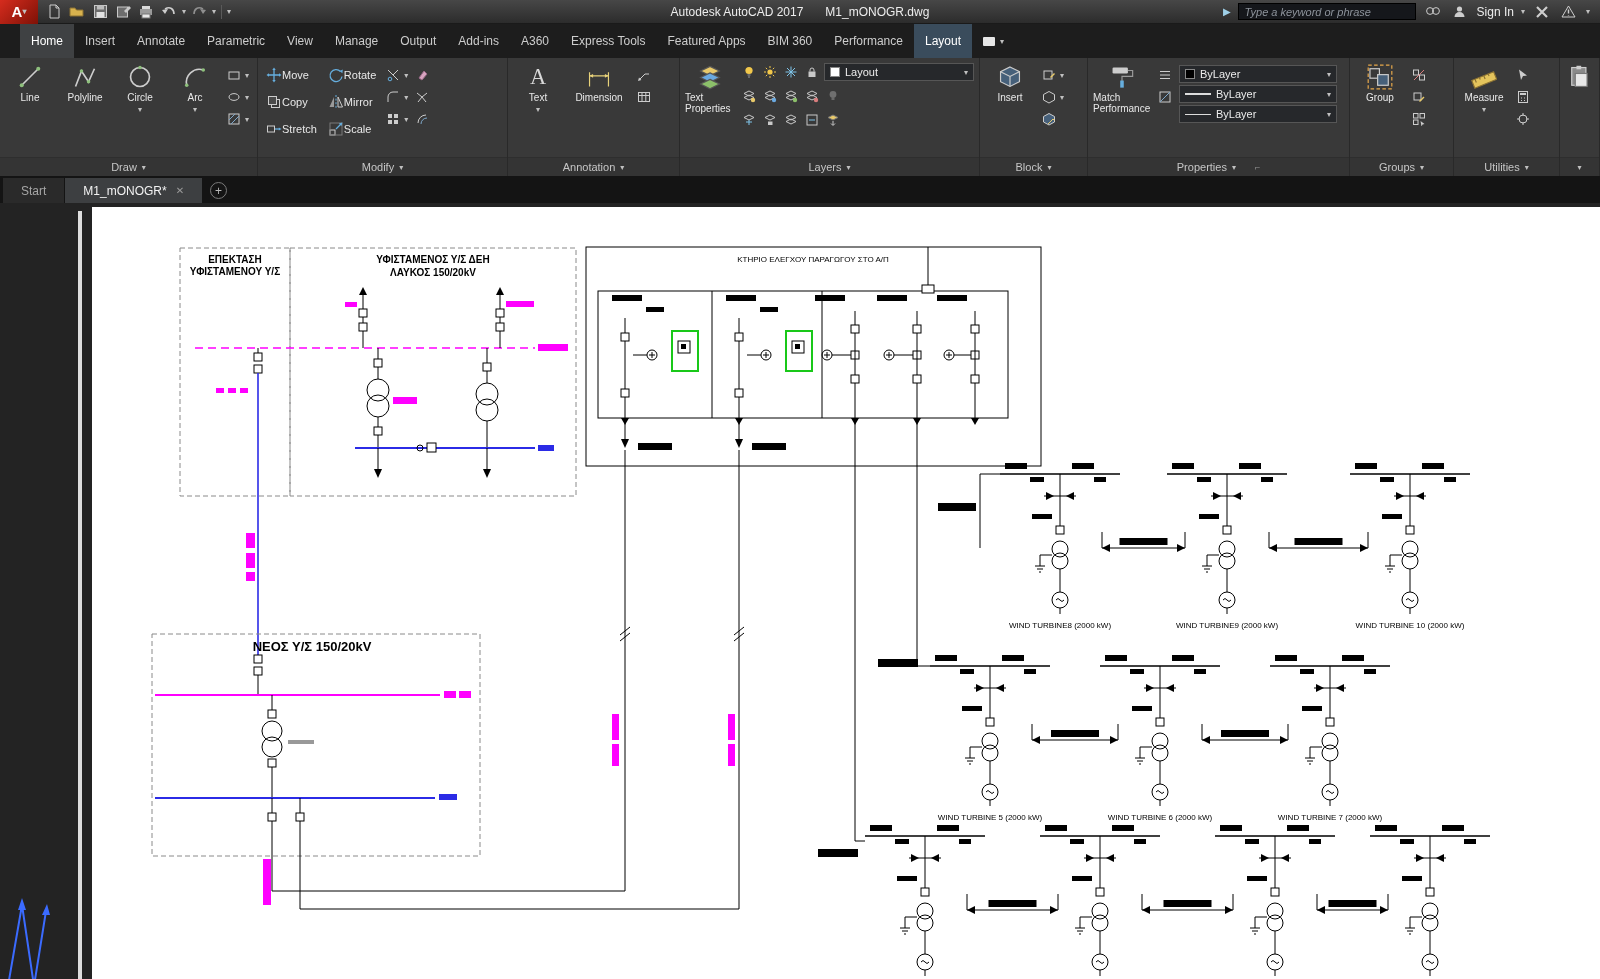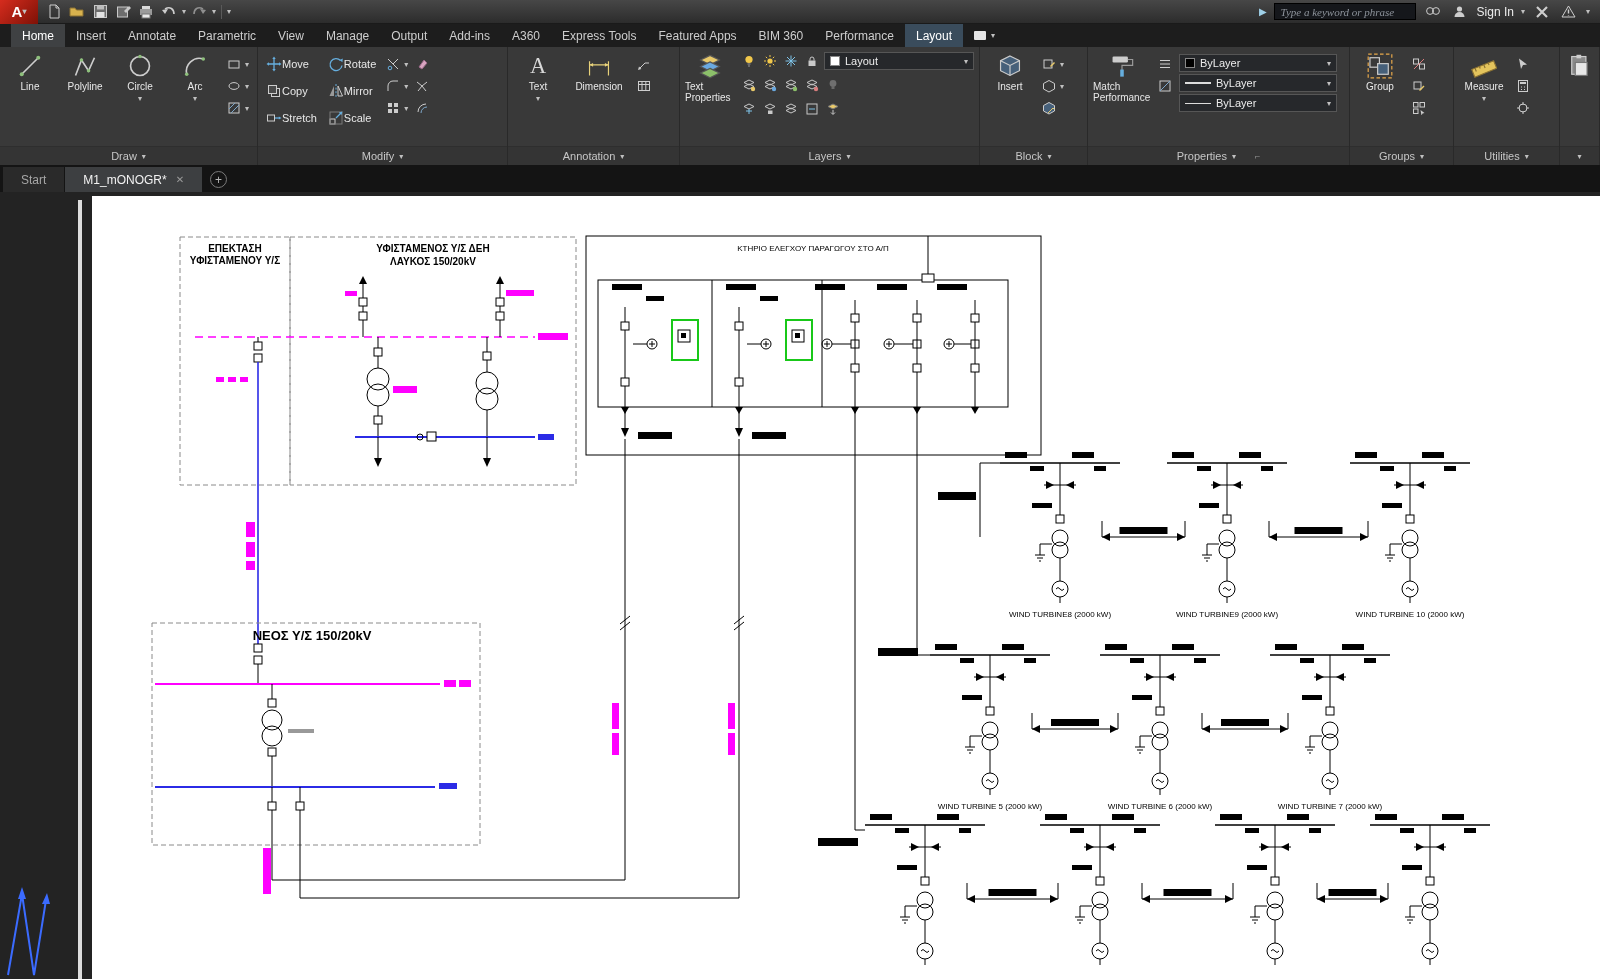--- a/index.html
+++ b/index.html
@@ -7,25 +7,25 @@
   
   .titlebar{height:24px;background:linear-gradient(#474747,#2c2c2c);display:flex;align-items:center;position:relative;color:#ddd;border-bottom:1px solid #1a1a1a}
   .logo{width:38px;height:24px;display:flex;align-items:center;justify-content:center;background:linear-gradient(135deg,#d62c1e,#7e1106);color:#fff;font-weight:bold;font-size:15px}
   .qat{display:flex;align-items:center;gap:3px;padding:0 6px}
   .qbtn{width:20px;height:20px;display:flex;align-items:center;justify-content:center}
   .tsep{width:1px;height:14px;background:#5a5a5a;margin:0 2px}
   .caret{font-size:8px;color:#c0c0c0}
   .title-center{position:absolute;left:0;right:0;text-align:center;font-size:12px;color:#ececec;pointer-events:none}
   .title-center .doc{margin-left:22px}
   .title-right{margin-left:auto;display:flex;align-items:center;gap:7px;padding-right:10px;z-index:2}
-  .search{width:142px;height:17px;background:#15171b;border:1px solid #000;color:#bbb;font-size:11px;font-style:italic;padding:0 6px;font-family:Liberation Serif, serif}
+  .search{width:178px;height:17px;background:#15171b;border:1px solid #000;color:#bbb;font-size:11px;font-style:italic;padding:0 6px;font-family:Liberation Sans, sans-serif}
   .search::placeholder{color:#8d939b;font-style:italic}
   .signin{font-size:12px;color:#ececec}
   
-  .tabbar{height:23px;background:#1d1d1d;display:flex;align-items:stretch;padding-left:11px}
+  .tabbar{height:34px;background:#1d1d1d;display:flex;align-items:stretch;padding-left:20px}
   .tab{display:flex;align-items:center;padding:0 11px;font-size:12px;color:#cdcdcd;white-space:nowrap}
   .tab--active{background:#3f4143;color:#fff}
   .tab--context{background:#3a4c5c;color:#fff}
   .ribtoggle{display:flex;align-items:center;gap:4px;padding:0 10px;color:#ccc}
   
   .ribbon{height:118px;background:#393939;display:flex;overflow:hidden}
   .panel{display:flex;flex-direction:column;border-right:1px solid #292929;flex:0 0 auto}
   .pbody{flex:1;display:flex;padding:3px 5px 0 5px;gap:5px}
   .pfooter{height:19px;border-top:1px solid #2e2e2e;background:#343434;display:flex;align-items:center;justify-content:center;gap:5px;font-size:11px;color:#c6c6c6}
   .bigbtn{width:50px;display:flex;flex-direction:column;align-items:center;gap:2px;padding-top:3px}
@@ -110,20 +110,23 @@
       <span class="caret">▾</span>
       <span class="qbtn">
           <svg width="16" height="14" viewBox="0 0 16 14">
             <path d="M12 4 C7 1 3 4 3 9" fill="none" stroke="#8f8f8f" stroke-width="1.6"></path>
             <path d="M15 5 l-6 -1 l3 5 z" fill="#8f8f8f"></path>
           </svg>
         </span>
       <span class="caret">▾</span>
       <span class="tsep"></span>
       <span class="caret">▾</span>
+    </div>
+    <div class="title-center">
+      <span>Autodesk AutoCAD 2017</span><span class="doc">M1_mONOGR.dwg</span>
     </div>
     <div class="title-right">
       <span style="color:#9fd0e8;font-size:10px">▶</span>
       <input class="search" placeholder="Type a keyword or phrase" style="">
       <span class="qbtn">
           <svg width="16" height="13" viewBox="0 0 16 13">
             <circle cx="5" cy="6" r="3.4" fill="none" stroke="#cdcdcd"></circle>
             <circle cx="11" cy="6" r="3.4" fill="none" stroke="#cdcdcd"></circle>
             <path d="M8.4 6 h-0.8" stroke="#cdcdcd"></path>
           </svg>

